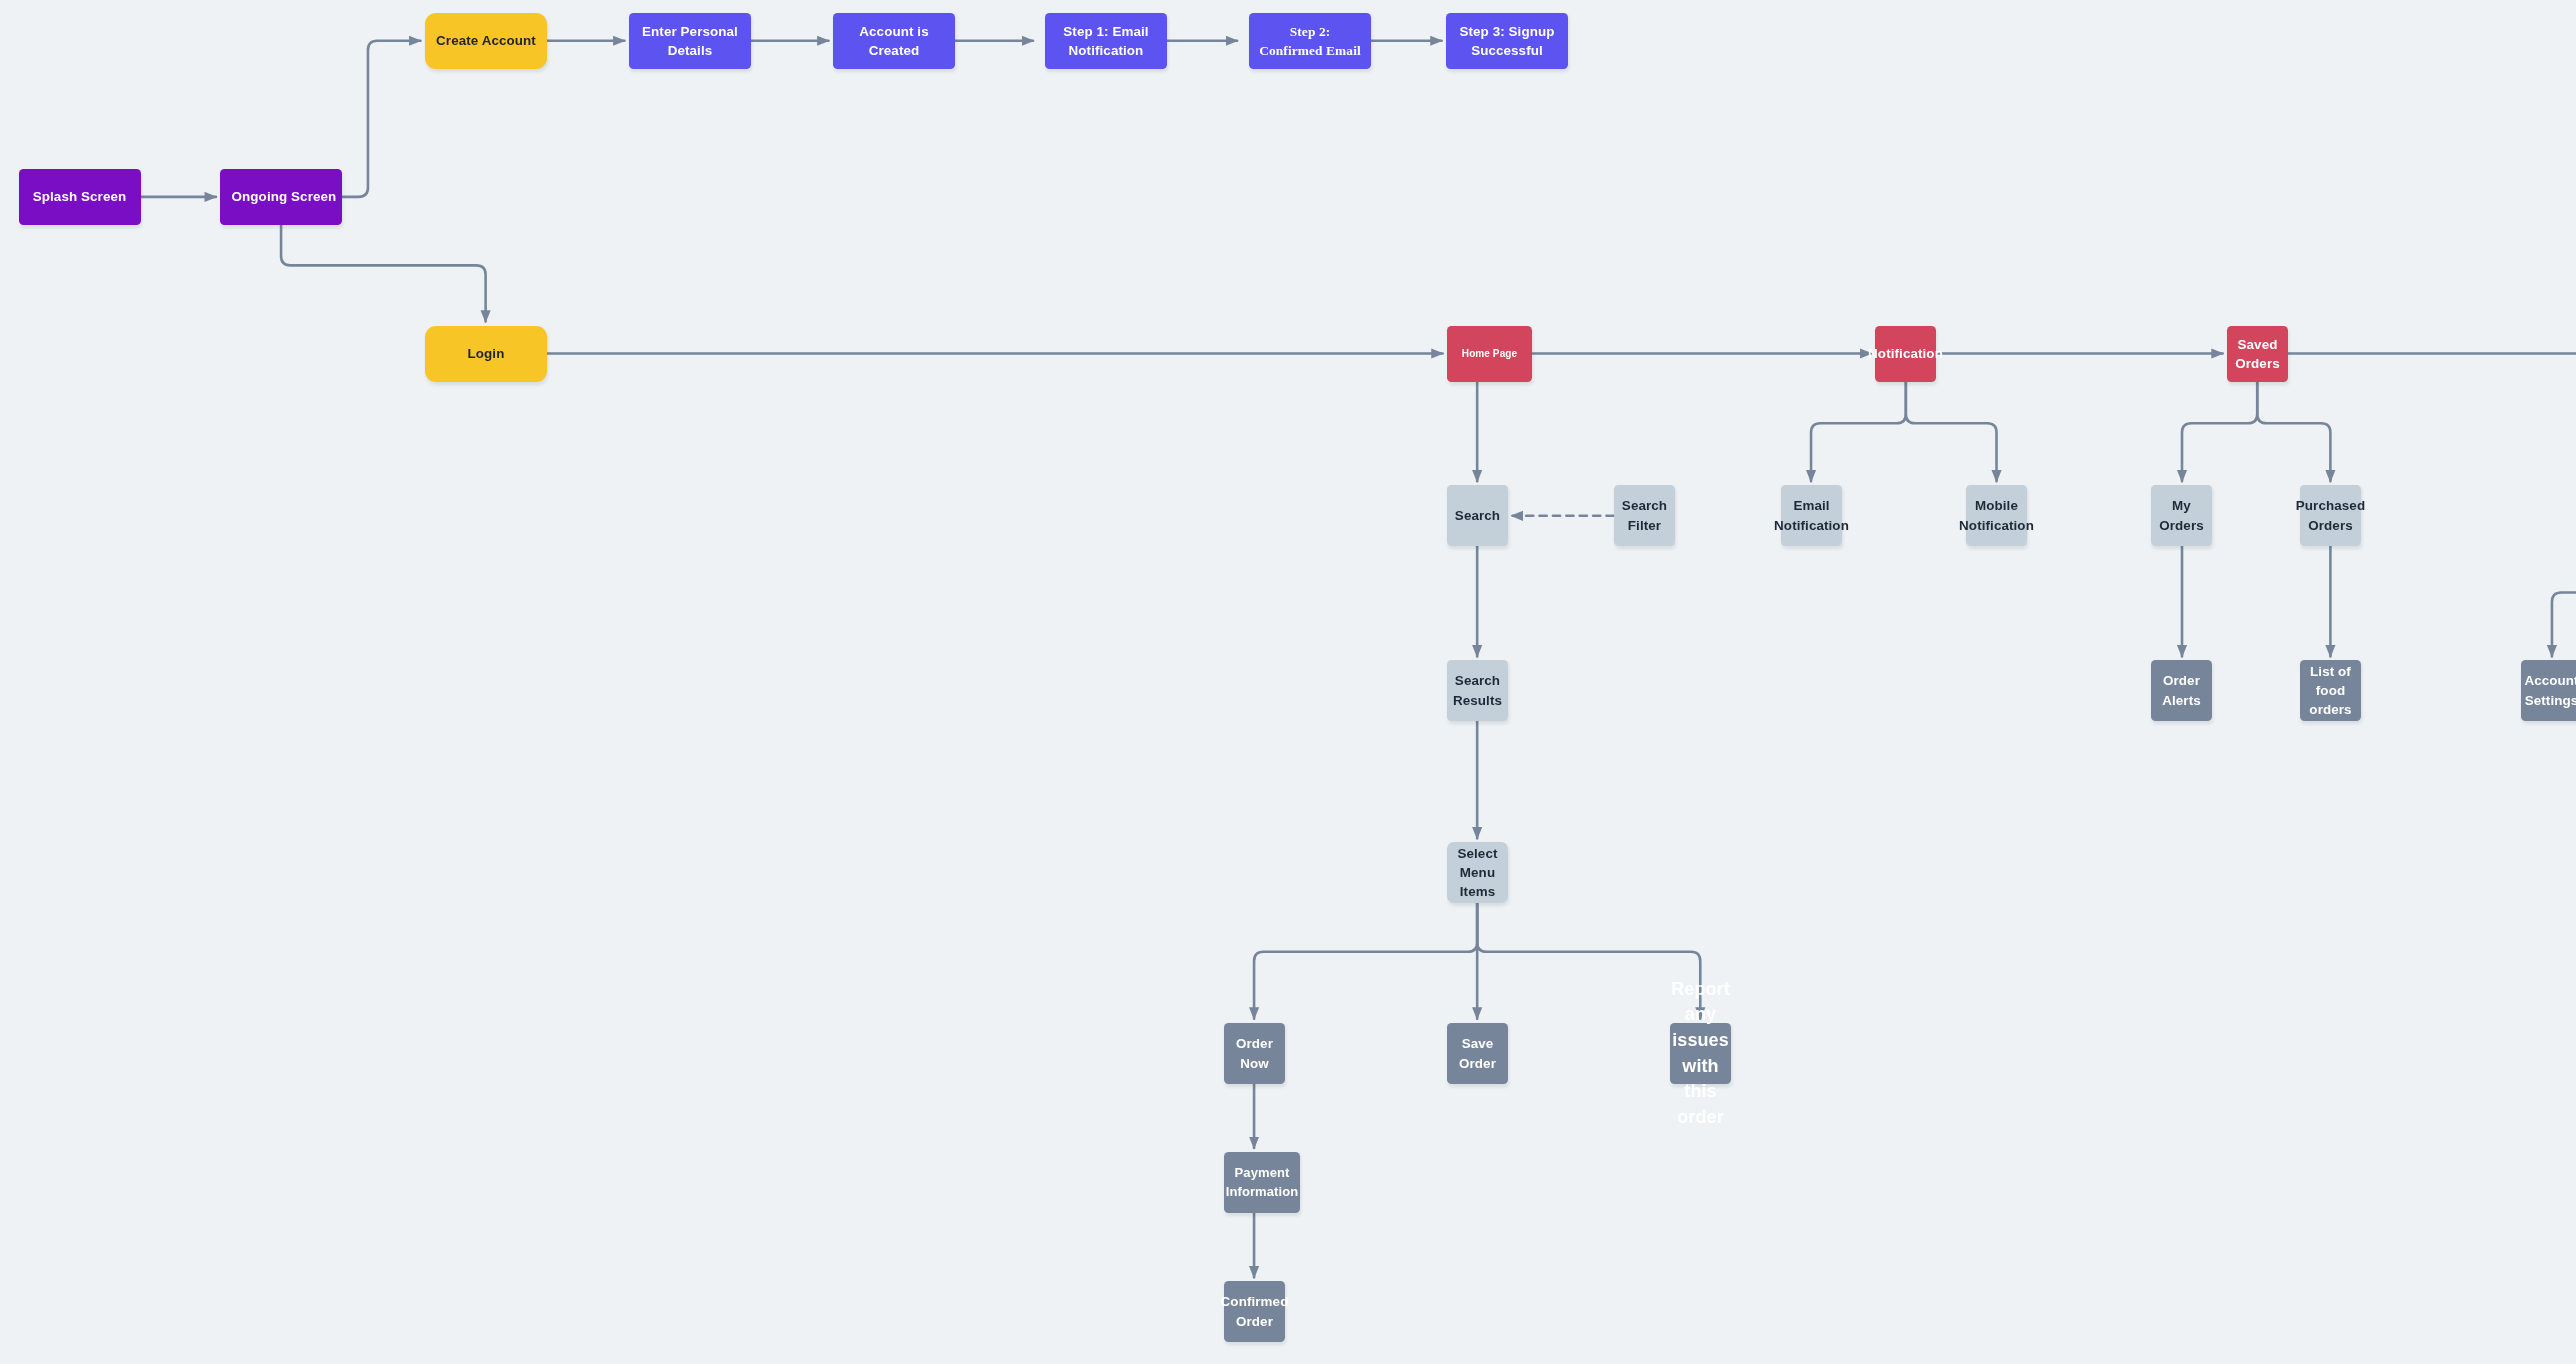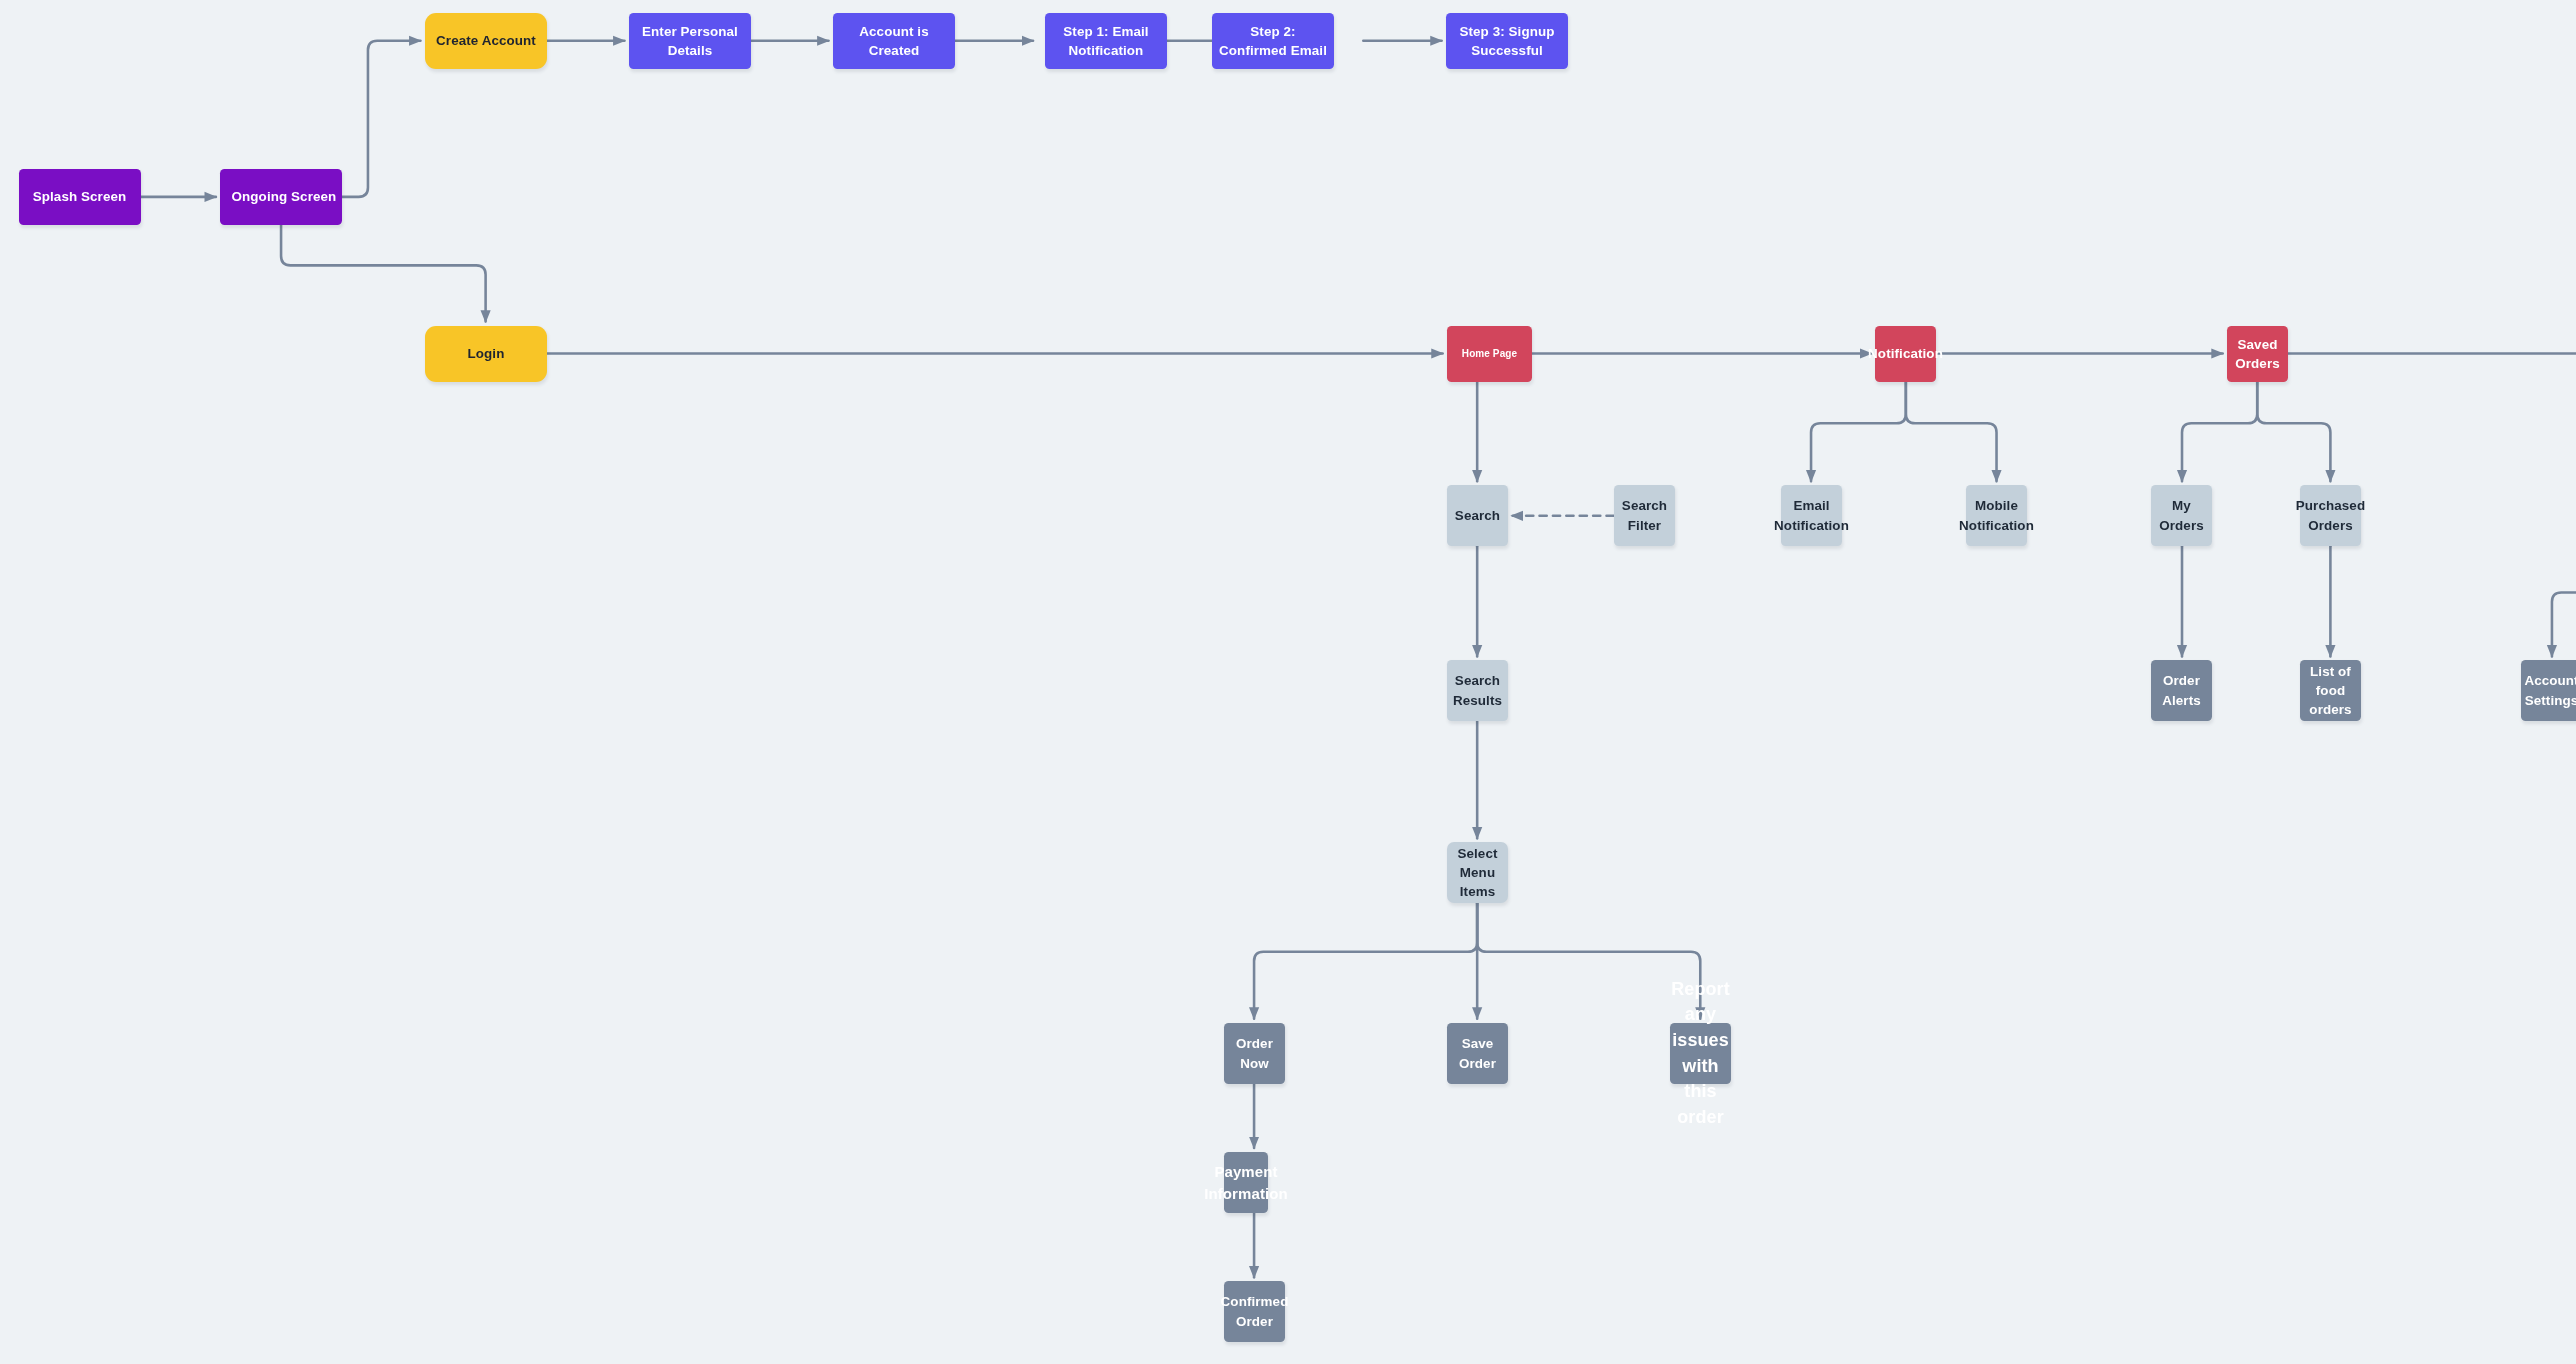--- a/index.html
+++ b/index.html
@@ -104,21 +104,21 @@
 Details</span>
     </div>
     <div class="node t-indigo" style="left: 833px; top: 13px; width: 122px; height: 56px; font-size: 13.4px;">
       <span class="node-label">Account is
 Created</span>
     </div>
     <div class="node t-indigo" style="left: 1037px; top: 13px; width: 122px; height: 56px; font-size: 13.4px; margin-left: 8px;">
       <span class="node-label">Step 1: Email
 Notification</span>
     </div>
-    <div class="node t-indigo" style="left: 1212px; top: 13px; width: 122px; height: 56px; font-size: 13.4px;">
+    <div class="node t-indigo" style="left: 1249px; top: 13px; width: 122px; height: 56px; font-size: 13.4px; font-family: Liberation Serif, serif;">
       <span class="node-label">Step 2:
 Confirmed Email</span>
     </div>
     <div class="node t-indigo" style="left: 1446px; top: 13px; width: 122px; height: 56px; font-size: 13.4px;">
       <span class="node-label">Step 3: Signup
 Successful</span>
     </div>
     <div class="node t-yellow" style="left: 425px; top: 326px; width: 122px; height: 56px; font-size: 13.4px;">
       <span class="node-label">Login</span>
     </div>
@@ -173,21 +173,21 @@
       <span class="node-label">Order Now</span>
     </div>
     <div class="node t-slate" style="left: 1447px; top: 1023px; width: 61px; height: 61px; font-size: 13.4px;">
       <span class="node-label">Save Order</span>
     </div>
     <div class="node t-slate" style="left: 1670px; top: 1023px; width: 61px; height: 61px; font-size: 18px;">
       <span class="node-label">Report any
 issues with this
 order</span>
     </div>
-    <div class="node t-slate" style="left: 1224px; top: 1152px; width: 44px; height: 61px; font-size: 15px;">
+    <div class="node t-slate" style="left: 1224px; top: 1152px; width: 76px; height: 61px; font-size: 13px;">
       <span class="node-label">Payment
 Information</span>
     </div>
     <div class="node t-slate" style="left: 1224px; top: 1281px; width: 61px; height: 61px; font-size: 13.4px;">
       <span class="node-label">Confirmed Order</span>
     </div>
   </div>
 
 
 </body></html>

